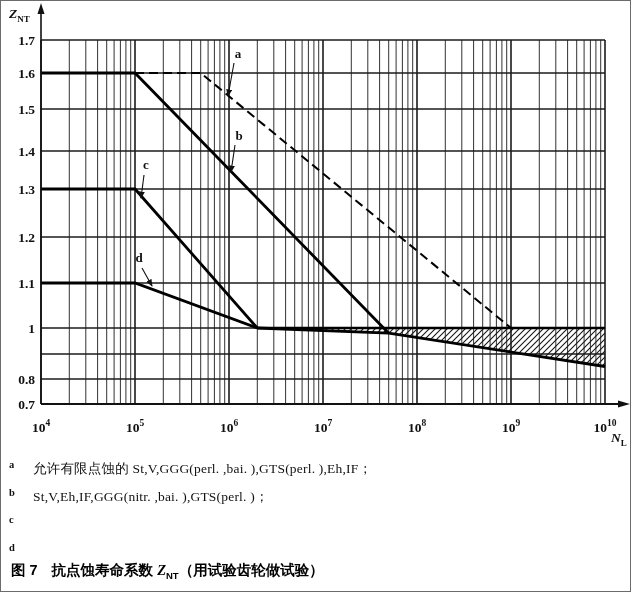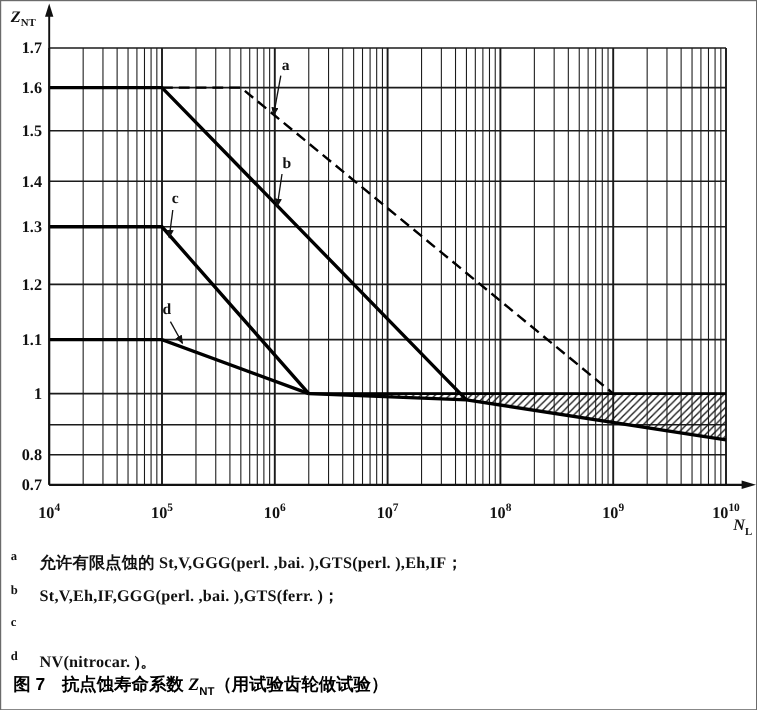--- a/index.html
+++ b/index.html
@@ -5,21 +5,21 @@
   html,body{margin:0;padding:0;background:#e8e8e8;}
   #page{position:relative;width:631px;height:592px;background:#ffffff;
         border:1px solid #6b6b6b;box-sizing:border-box;overflow:hidden;
         font-family:"Liberation Serif","DejaVu Serif",serif;color:#111;}
   #chart-wrap{position:absolute;left:0;top:0;width:631px;height:450px;}
   svg text{font-family:"Liberation Serif","DejaVu Serif",serif;fill:#111;}
   #footnotes{position:absolute;left:0;top:452px;width:631px;padding:6px 4px 0 6px;box-sizing:border-box;}
   .fn-row{display:flex;align-items:flex-start;margin-bottom:8.5px;font-size:13.5px;line-height:19px;}
   .fn-marker{display:inline-block;width:24px;flex:0 0 24px;font-size:10.5px;
              position:relative;top:-4px;padding-left:2px;font-weight:600;}
-  .fn-text{letter-spacing:0.2px;font-weight:bold;}
+  .fn-text{letter-spacing:0.2px;}
   #caption{position:absolute;left:10px;top:560px;width:631px;
            font-family:"Liberation Sans","DejaVu Sans",sans-serif;
            font-weight:700;font-size:14.5px;color:#000;}
   #caption .gap{display:inline-block;width:14px;}
   #caption sub{font-size:9.5px;}
   #caption .it{font-style:italic;font-family:"Liberation Serif","DejaVu Serif",serif;}
 </style>
 </head>
 <body>
 
@@ -157,27 +157,26 @@
         </g>
       </svg></div>
 
   <div id="footnotes">
     <div class="fn-row">
       <span class="fn-marker">a</span>
       <span class="fn-text">允许有限点蚀的 St,V,GGG(perl. ,bai. ),GTS(perl. ),Eh,IF；</span>
     </div>
     <div class="fn-row">
       <span class="fn-marker">b</span>
-      <span class="fn-text">St,V,Eh,IF,GGG(perl. ,bai. ),GTS(ferr. )；</span>
+      <span class="fn-text">St,V,Eh,IF,GGG(nitr. ,bai. ),GTS(perl. )；</span>
     </div>
     <div class="fn-row">
       <span class="fn-marker">c</span>
     </div>
     <div class="fn-row">
       <span class="fn-marker">d</span>
-      <span class="fn-text">NV(nitrocar. )。</span>
     </div>
   </div>
 
   <div id="caption">
     <span>图 7</span><span class="gap"></span><span>抗点蚀寿命系数 </span><span class="it">Z</span><sub>NT</sub><span>（用试验齿轮做试验）</span>
   </div>
 </div>
 
 </body></html>

